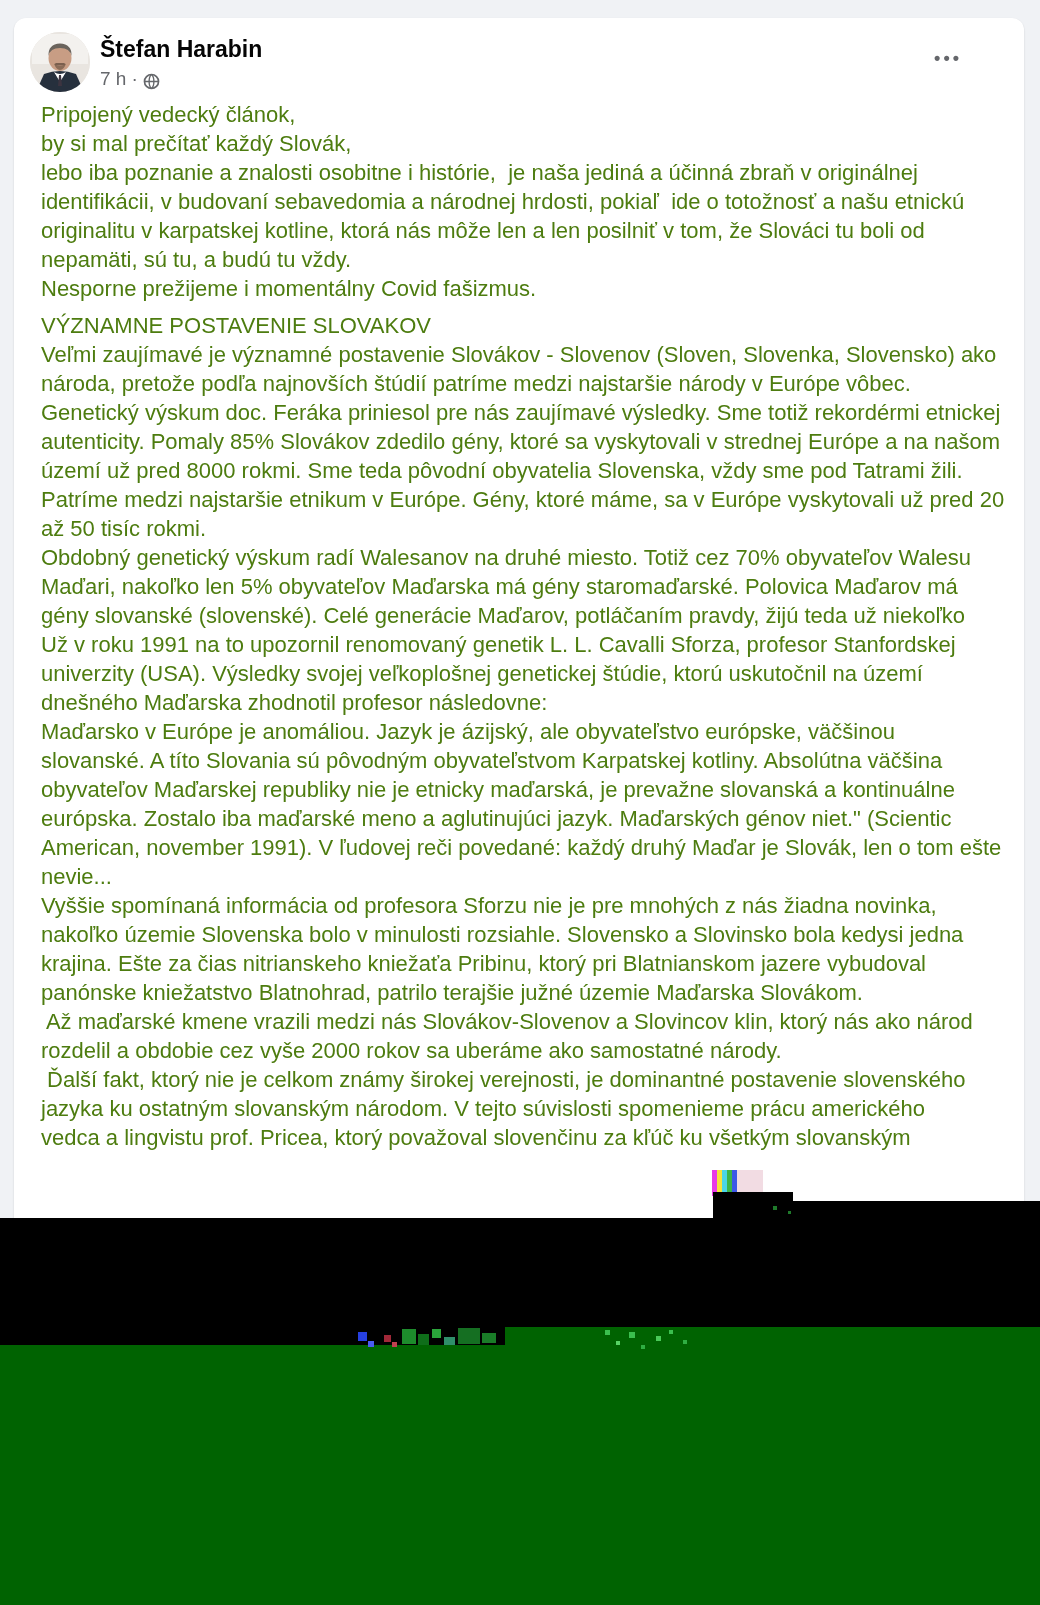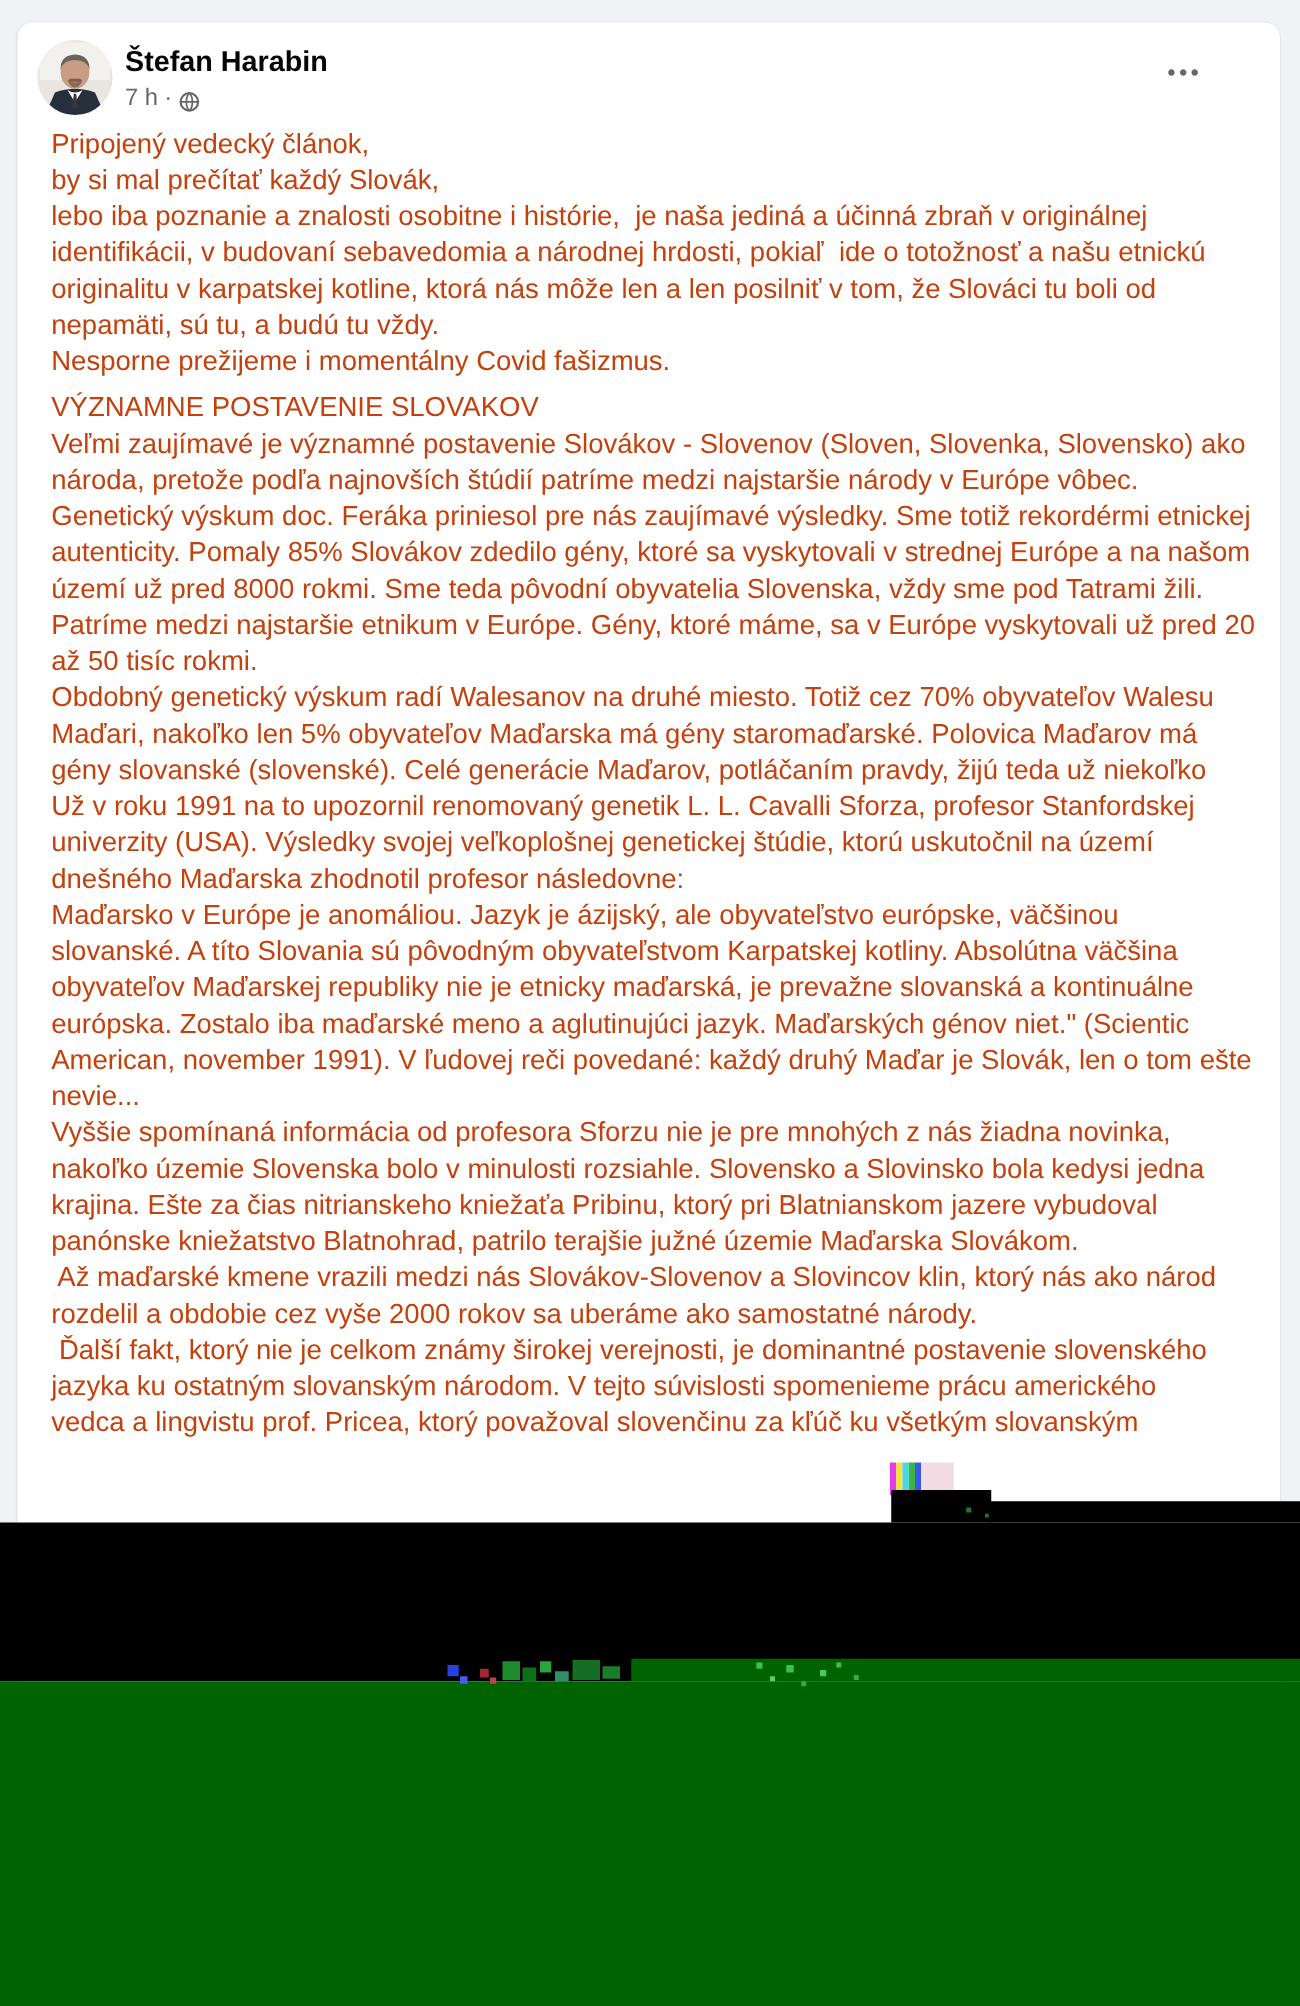--- a/index.html
+++ b/index.html
@@ -28,21 +28,21 @@
     font-size:19px;color:#65676b;display:flex;align-items:flex-end;gap:5px;
   }
   .meta .globe-icon{display:inline-flex;margin-top:2px;}
   .more{
     position:absolute;right:62px;top:30px;
     color:#65676b;font-size:18px;font-weight:bold;letter-spacing:3px;
     cursor:pointer;user-select:none;
   }
   .text{
     position:absolute;left:27px;top:82px;width:975px;
-    font-size:22px;line-height:29px;color:#c2410c;
+    font-size:22px;line-height:29px;color:#4d7c0f;
   }
   .text .line{white-space:pre;height:29px;}
   .block2{margin-top:8px;}
   
   .media{
     position:absolute;left:0;top:1192px;width:1040px;height:413px;
     cursor:pointer;
   }
   .media .shape{position:absolute;}
   .blackA{left:713px;top:0;width:80px;height:26px;background:#000000;}

